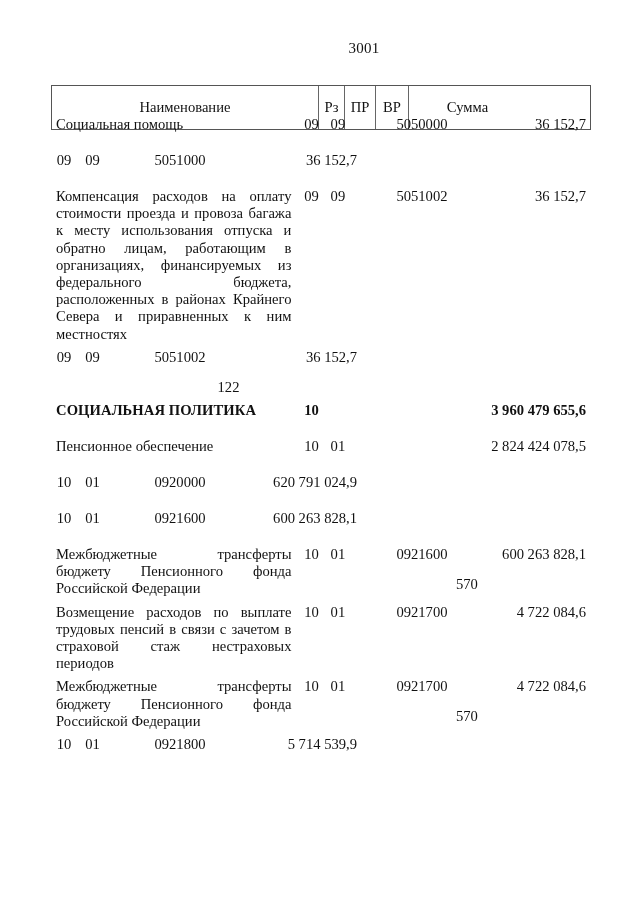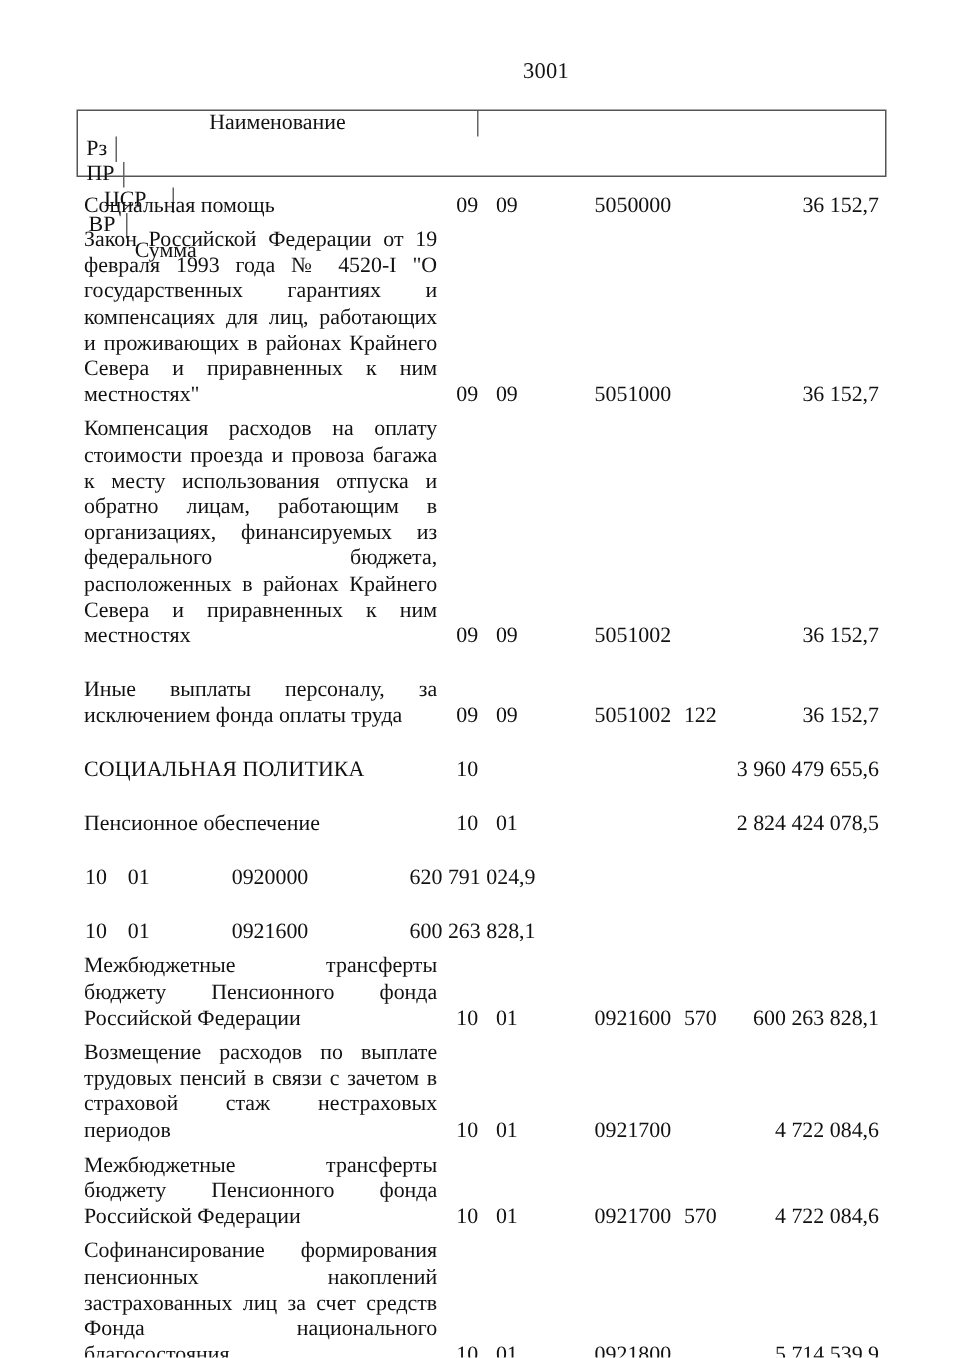--- a/index.html
+++ b/index.html
@@ -7,94 +7,90 @@
     width: 640px; height: 905px; position: relative; overflow: hidden;
     font-family: "Liberation Serif", "DejaVu Serif", serif;
     color: #111111;
     font-size: 14.6px;
   }
   .page-number {
     position: absolute; top: 40px; left: 0; width: 640px;
     text-align: center; font-size: 15px; letter-spacing: 0.2px; margin-left: 44px;
   }
   .header {
-    position: absolute; top: 73px; left: 51px; height: 45px;
+    position: absolute; top: 85px; left: 51px; height: 45px;
     display: flex; border: 1px solid #555; box-sizing: border-box;
     width: 540px;
-    flex-direction: column;
   }
   .hcell {
     display: flex; align-items: center; justify-content: center;
     border-right: 1px solid #666; box-sizing: border-box; height: 100%;
     font-size: 14.6px;
   }
   .hcell:last-child { border-right: none; }
   .c-name { width: 267px; }
   .c-rz { width: 26px; }
   .c-pr { width: 31px; }
   .c-csr { width: 64px; }
   .c-vr { width: 33px; }
   .c-sum { width: 117px; text-align: center; }
 
   .rows { position: absolute; top: 116px; left: 51px; width: 540px; }
-  .row { display: flex; align-items: flex-end; margin-bottom: 6px; }
+  .row { display: flex; align-items: flex-start; margin-bottom: 6px; }
   .cell { box-sizing: border-box; line-height: 17.2px; }
   .name {
     width: 254px; margin-left: 5px; margin-right: 8px;
     text-align: justify; text-align-last: left;
   }
   .rz { width: 26px; text-align: center; }
   .pr { width: 31px; text-align: center; }
   .csr { width: 64px; text-align: center; margin-left: 40px; }
   .vr { width: 33px; text-align: center; margin-top: 30px; }
   .sum { width: 117px; text-align: right; padding-right: 5px; }
-  .row.bold .cell { font-weight: normal; }
+  .row.bold .cell { font-weight: bold; }
   .row.bold .name { letter-spacing: 0.1px; }
 </style>
 </head>
 <body>
 
 <div class="page-number">3001</div>
 
 <div class="header">
   <div class="hcell c-name">Наименование</div>
   <div class="hcell c-rz">Рз</div>
   <div class="hcell c-pr">ПР</div>
-  <div class="hcell c-csr">ЦСР</div>
   <div class="hcell c-vr">ВР</div>
   <div class="hcell c-sum">Сумма</div>
 </div>
 
 <div class="rows" id="rows">
     <div class="row">
       <div class="cell name">Социальная помощь</div>
       <div class="cell rz">09</div>
       <div class="cell pr">09</div>
       <div class="cell csr">5050000</div>
       <div class="cell vr"></div>
       <div class="cell sum">36 152,7</div>
     </div>
     <div class="row">
-      <div class="cell name">Закон Российской Федерации от 19 февраля 1993 года № 4520-I "О государственных гарантиях и компенсациях для лиц, работающих и проживающих в районах Крайнего Севера и приравненных к ним местностях"</div>
       <div class="cell rz">09</div>
       <div class="cell pr">09</div>
       <div class="cell csr">5051000</div>
       <div class="cell vr"></div>
       <div class="cell sum">36 152,7</div>
     </div>
     <div class="row">
       <div class="cell name">Компенсация расходов на оплату стоимости проезда и провоза багажа к месту использования отпуска и обратно лицам, работающим в организациях, финансируемых из федерального бюджета, расположенных в районах Крайнего Севера и приравненных к ним местностях</div>
       <div class="cell rz">09</div>
       <div class="cell pr">09</div>
       <div class="cell csr">5051002</div>
       <div class="cell vr"></div>
       <div class="cell sum">36 152,7</div>
     </div>
     <div class="row">
-      <div class="cell name">Иные выплаты персоналу, за исключением фонда оплаты труда</div>
       <div class="cell rz">09</div>
       <div class="cell pr">09</div>
       <div class="cell csr">5051002</div>
       <div class="cell vr">122</div>
       <div class="cell sum">36 152,7</div>
     </div>
     <div class="row bold">
       <div class="cell name">СОЦИАЛЬНАЯ ПОЛИТИКА</div>
       <div class="cell rz">10</div>
       <div class="cell pr"></div>
@@ -142,20 +138,19 @@
     </div>
     <div class="row">
       <div class="cell name">Межбюджетные трансферты бюджету Пенсионного фонда Российской Федерации</div>
       <div class="cell rz">10</div>
       <div class="cell pr">01</div>
       <div class="cell csr">0921700</div>
       <div class="cell vr">570</div>
       <div class="cell sum">4 722 084,6</div>
     </div>
     <div class="row">
-      <div class="cell name">Софинансирование формирования пенсионных накоплений застрахованных лиц за счет средств Фонда национального благосостояния</div>
       <div class="cell rz">10</div>
       <div class="cell pr">01</div>
       <div class="cell csr">0921800</div>
       <div class="cell vr"></div>
       <div class="cell sum">5 714 539,9</div>
     </div>
   </div>
 
 </body></html>

